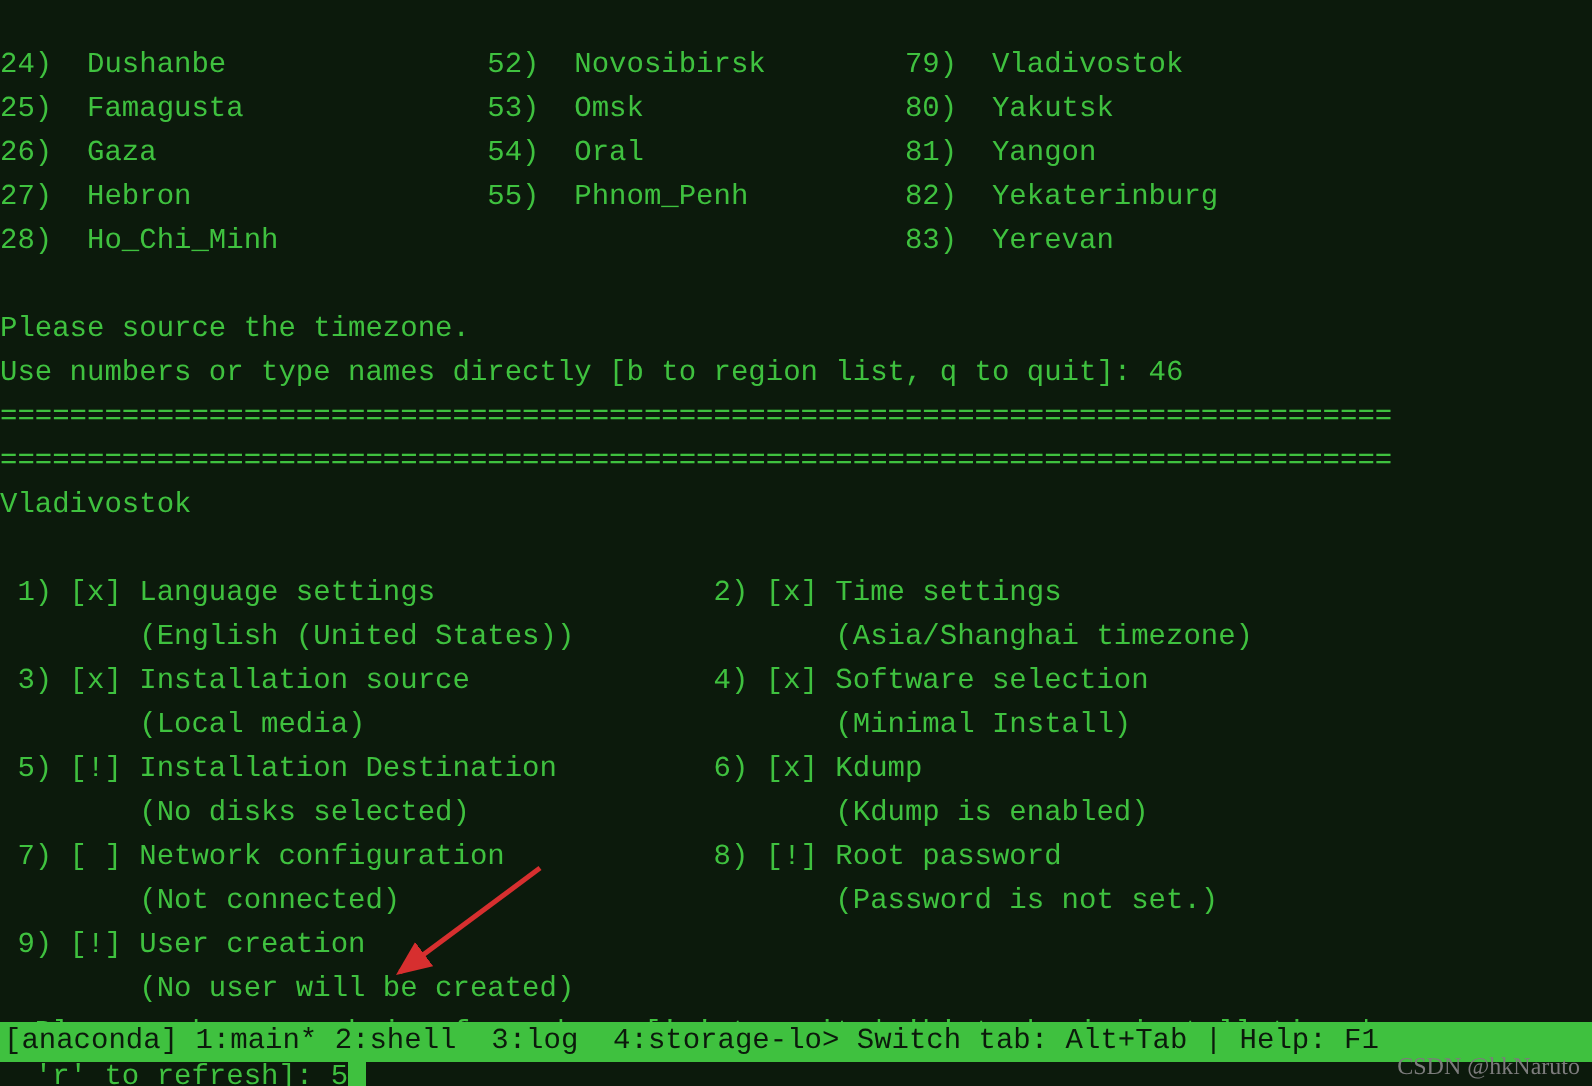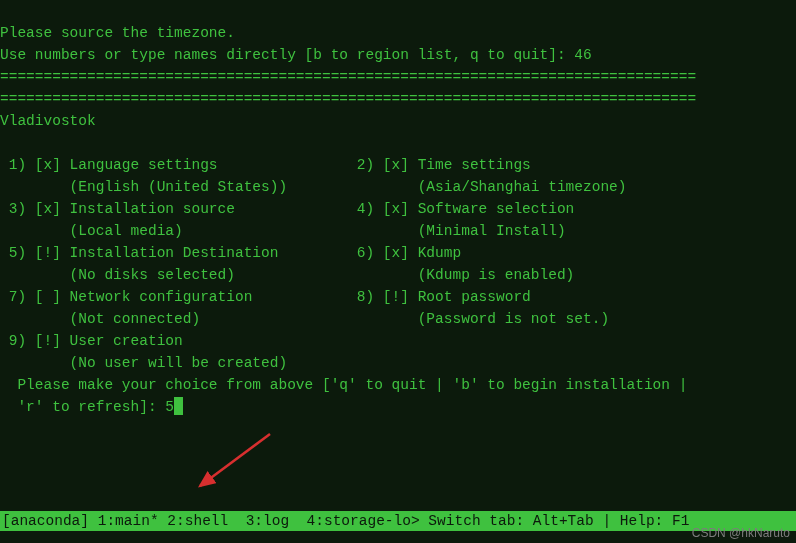--- a/index.html
+++ b/index.html
@@ -36,32 +36,38 @@
     white-space: pre;
     line-height: 20px;
     height: 20px;
   }
   .watermark {
     position: absolute;
     right: 6px;
     bottom: -1px;
     color: #7c7c7c;
     font-size: 12px;
-    font-family: Liberation Sans, sans-serif;
+    font-family: Liberation Serif, serif;
     white-space: nowrap;
   }
   .arrow {
     position: absolute;
     pointer-events: none;
   }
 </style>
 </head>
 <body>
 
 <div class="term">
+<span id="tz-rows">24)  Dushanbe               52)  Novosibirsk        79)  Vladivostok
+25)  Famagusta              53)  Omsk               80)  Yakutsk
+26)  Gaza                   54)  Oral               81)  Yangon
+27)  Hebron                 55)  Phnom_Penh         82)  Yekaterinburg
+28)  Ho_Chi_Minh                                    83)  Yerevan
+</span>
 <span>Please source the timezone.</span>
 <span><span>Use numbers or type names directly [b to region list, q to quit]: </span><span>46</span></span>
 <span>================================================================================</span>
 <span>================================================================================</span>
 <span>Vladivostok</span>
 
 <span id="menu-rows"> 1) [x] Language settings                2) [x] Time settings
         (English (United States))               (Asia/Shanghai timezone)
  3) [x] Installation source              4) [x] Software selection
         (Local media)                           (Minimal Install)

